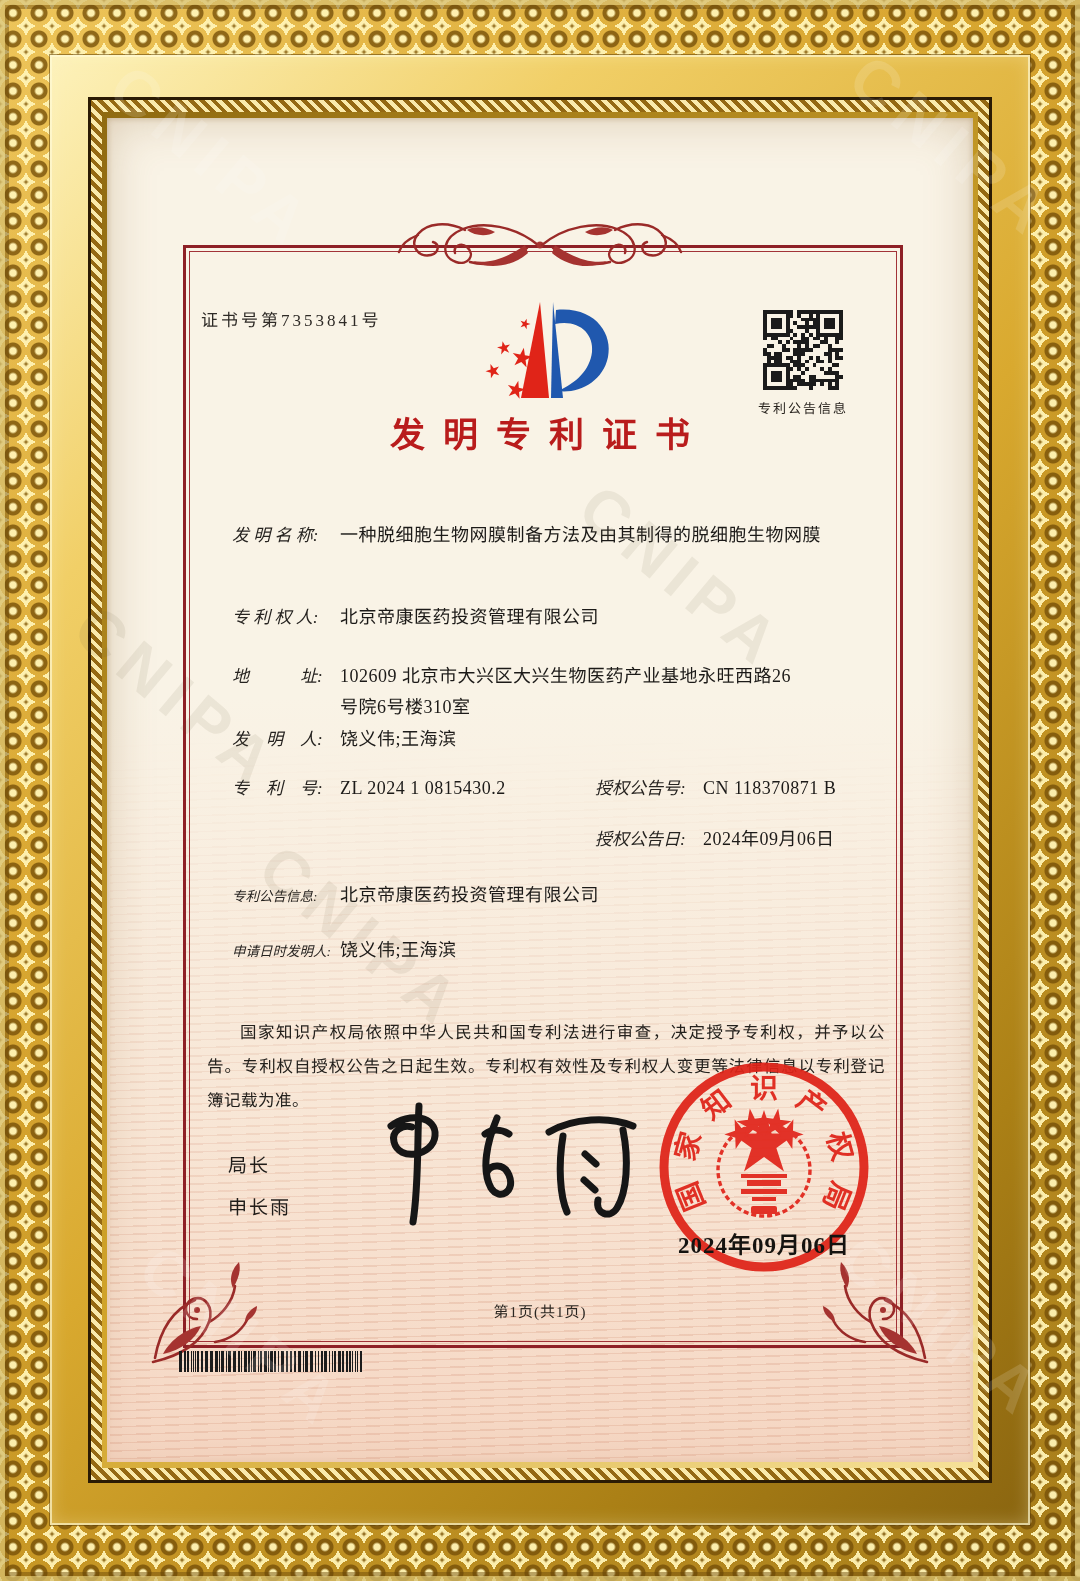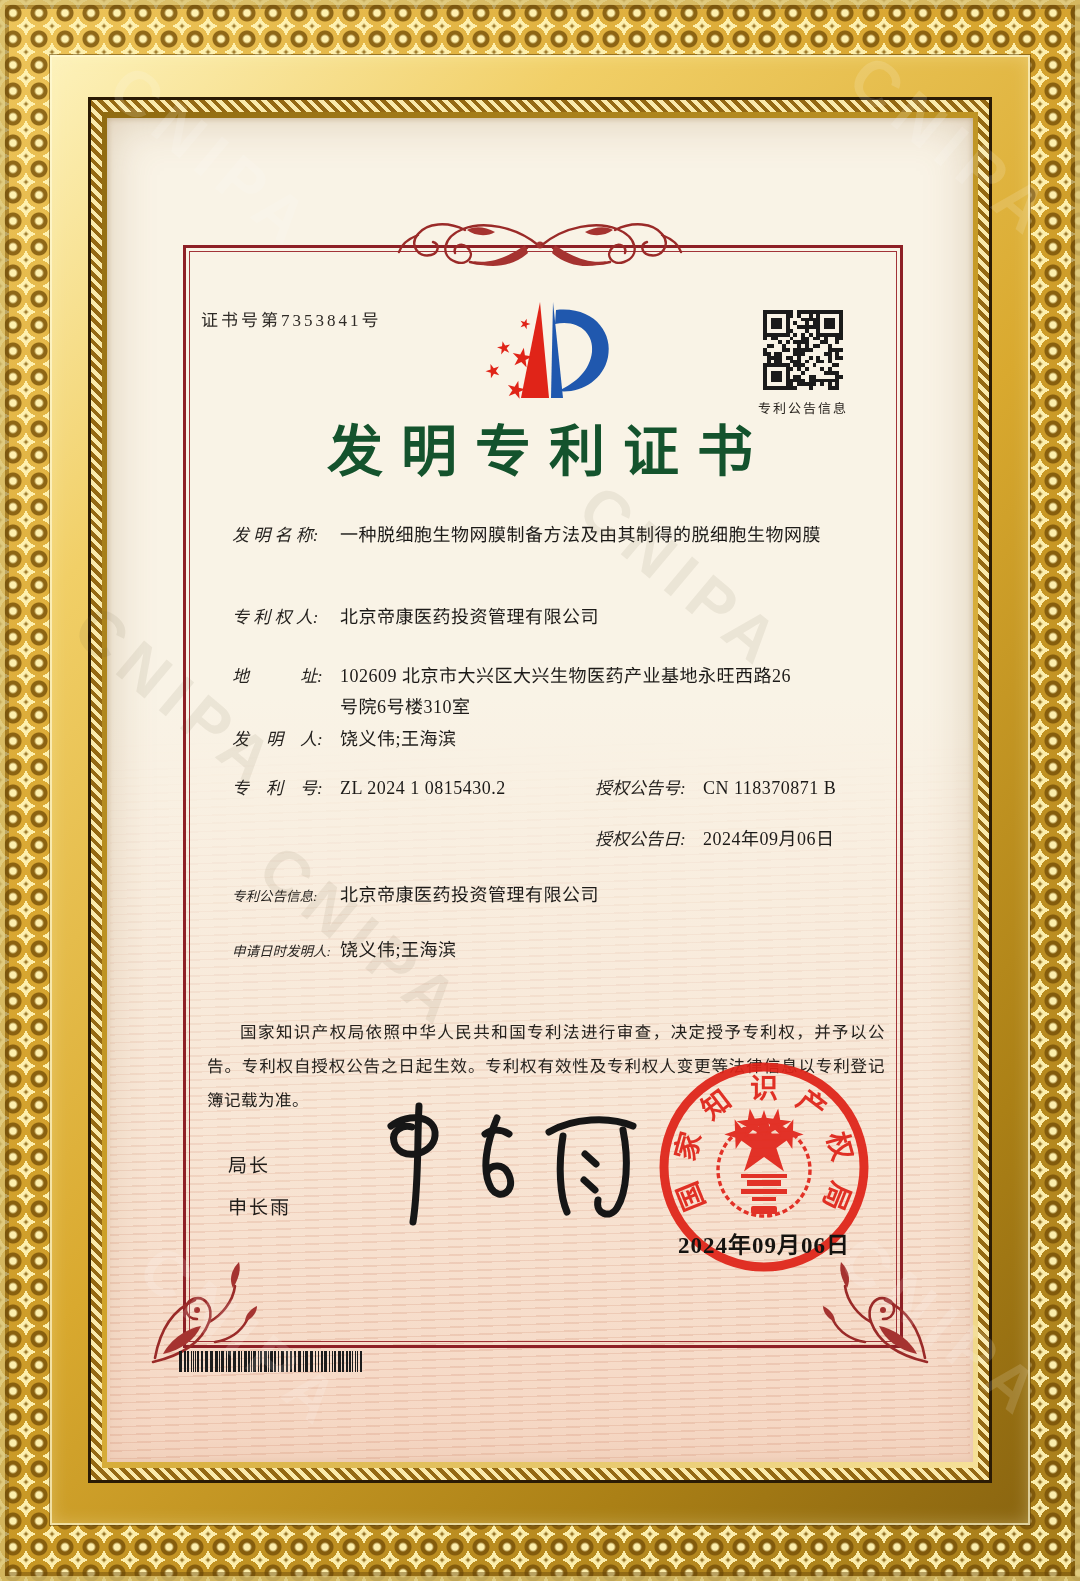--- a/index.html
+++ b/index.html
@@ -55,21 +55,21 @@
   .flourish.br{left:716px;top:1140px;transform:scaleX(-1);}
 
   
   .cert-no{position:absolute;left:94px;top:188px;font-size:17px;color:#2e2a26;letter-spacing:3px;}
   .logo{position:absolute;left:352px;top:176px;width:165px;height:120px;}
   .qr{position:absolute;left:656px;top:192px;width:80px;height:80px;}
   .qr-label{position:absolute;left:616px;top:280px;width:160px;text-align:center;
             font-size:13px;letter-spacing:2px;color:#2a2520;}
   .title{position:absolute;left:0;top:288px;width:100%;text-align:center;
          font-family:"Liberation Sans",sans-serif;font-weight:bold;
-         font-size:56px;color:#14532d;letter-spacing:18px;text-indent:18px;}
+         font-size:35px;color:#b91c1c;letter-spacing:18px;text-indent:18px;}
 
   .row{position:absolute;left:125px;display:flex;align-items:baseline;}
   .row.rcol{left:488px;}
   .lab{display:inline-block;width:108px;flex:0 0 108px;font-size:17px;color:#262320;
        white-space:nowrap;font-style:italic;}
   .lab.sm{font-size:13.5px;}
   .val{font-size:18px;color:#1c1a18;letter-spacing:.5px;line-height:31px;}
   .val.wrap{display:inline-block;width:458px;}
 
   .r1{top:402px}.r2{top:484px}.r3{top:543px}.r4{top:606px}
@@ -517,20 +517,21 @@
           <path d="M86,118 L132,118" stroke-width="4" fill="none"></path>
           <rect x="92" y="122" width="34" height="6" stroke="none"></rect>
           <rect x="86" y="131" width="46" height="5" stroke="none"></rect>
           <rect x="97" y="139" width="24" height="4" stroke="none"></rect>
           <rect x="96" y="148" width="26" height="8" rx="2" stroke="none"></rect>
         </g>
       </g>
     </svg>
     <div class="seal-date">2024年09月06日</div>
 
+    <div class="page-no">第1页(共1页)</div>
 
     <div class="barcode" id="barcode">
         <div style="width: 3px; margin-right: 2px;"></div>
         <div style="width: 2px; margin-right: 1px;"></div>
         <div style="width: 2px; margin-right: 2px;"></div>
         <div style="width: 1px; margin-right: 1px;"></div>
         <div style="width: 1px; margin-right: 1px;"></div>
         <div style="width: 1px; margin-right: 1px;"></div>
         <div style="width: 2px; margin-right: 2px;"></div>
         <div style="width: 2px; margin-right: 2px;"></div>

